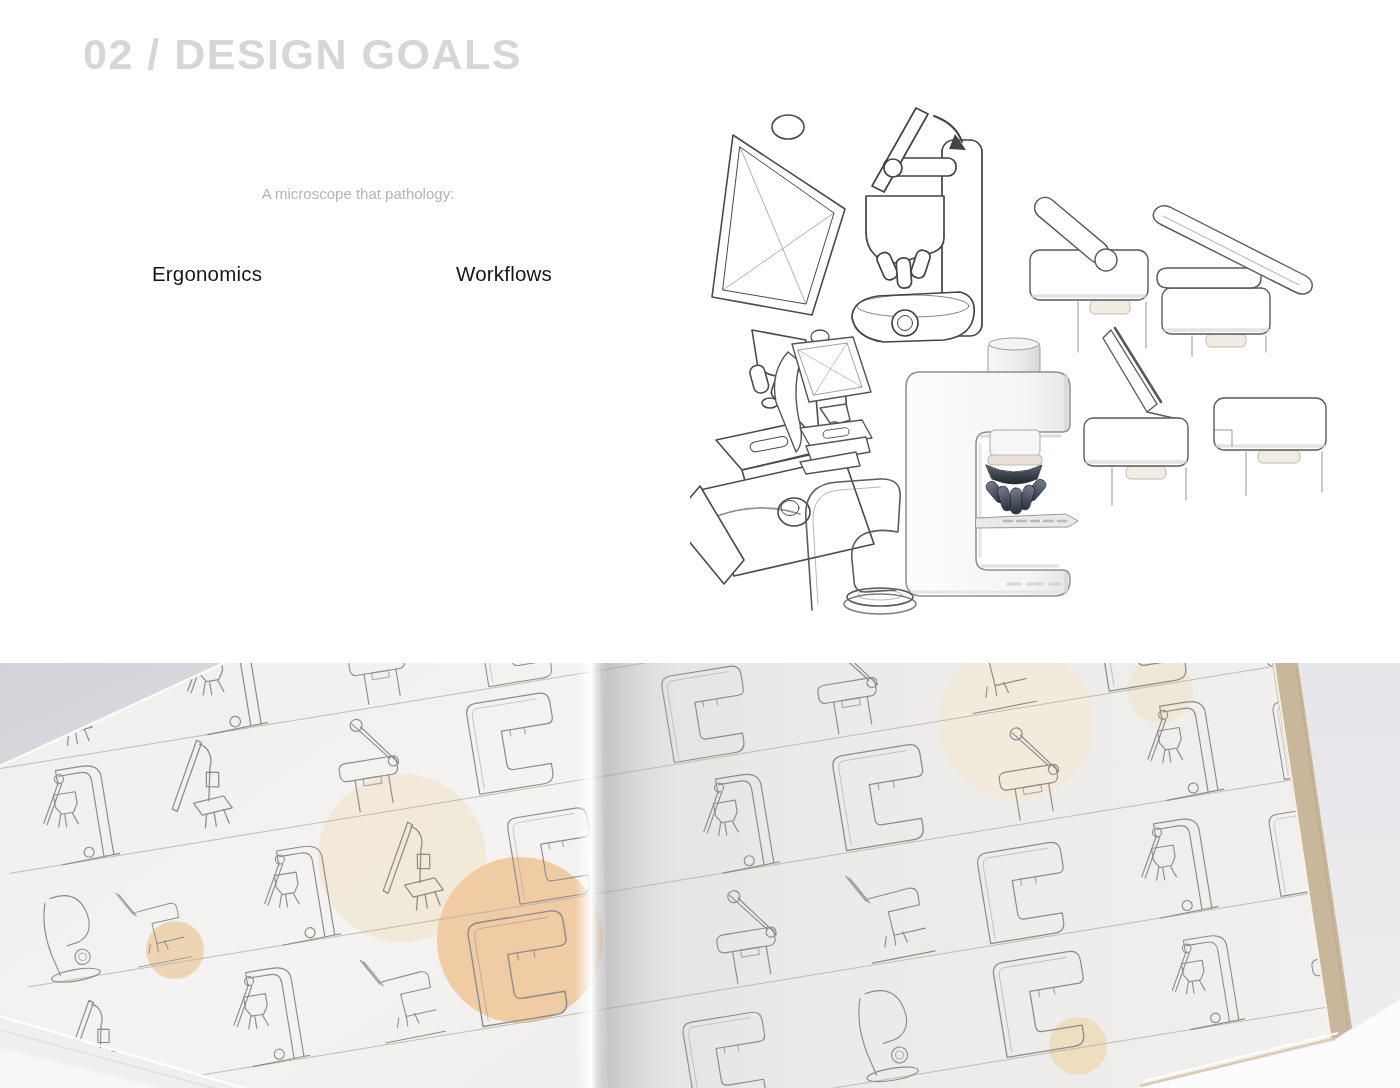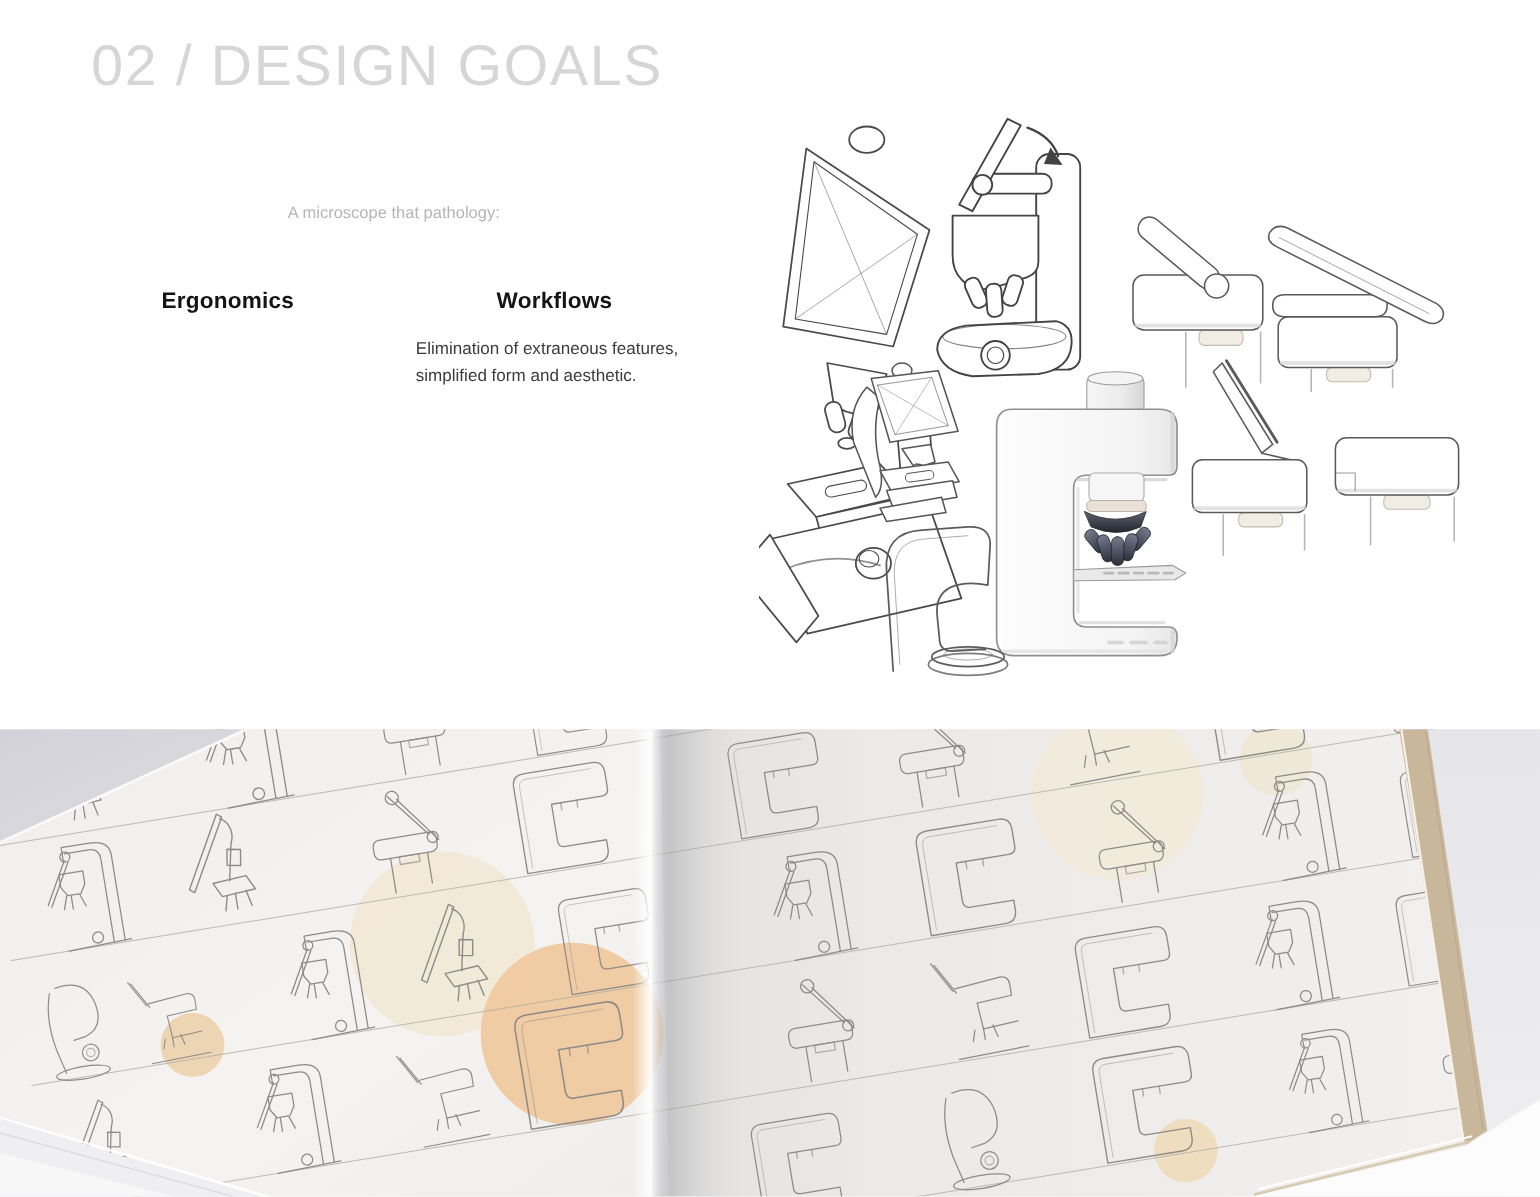--- a/index.html
+++ b/index.html
@@ -3,30 +3,30 @@
 <meta charset="utf-8">
 <style>
   html,body{margin:0;padding:0;background:#ffffff;}
   .canvas{
     position:relative;width:1400px;height:1088px;overflow:hidden;
     background:#ffffff;font-family:"Liberation Sans", sans-serif;
   }
   
   .top-section{position:absolute;left:0;top:0;width:1400px;height:663px;background:#ffffff;}
   .page-title{
-    position:absolute;left:83px;top:30px;font-size:52px;font-weight:400;
+    position:absolute;left:83px;top:30px;font-size:43px;font-weight:700;
     letter-spacing:1.5px;color:#d6d6d6;white-space:nowrap;
   }
   .subtitle{
     position:absolute;left:203px;top:185px;width:310px;text-align:center;
     font-size:15px;color:#b5b5b5;
   }
   .goal{position:absolute;}
   .goal h2{
-    margin:0 0 0 0;font-size:20.5px;font-weight:700;color:#141414;
+    margin:0 0 0 0;font-size:20.5px;font-weight:400;color:#141414;
     text-align:center;letter-spacing:.2px;
   }
   .goal p{
     margin:20px 0 0 0;font-size:15.5px;line-height:24px;color:#3b3b3b;font-weight:400;
   }
   .goal-ergonomics{left:88px;top:262px;width:238px;}
   .goal-simplicity{left:378px;top:262px;width:252px;}
   .goal-future{left:247px;top:450px;width:220px;}
   .concept-sketches{position:absolute;left:690px;top:90px;width:650px;height:530px;}
   
@@ -39,21 +39,20 @@
 
   <div class="top-section">
     <div class="page-title">02 / DESIGN GOALS</div>
     <div class="subtitle">A microscope that pathology:</div>
 
     <div class="goal goal-ergonomics">
       <h2>Ergonomics</h2>
     </div>
     <div class="goal goal-simplicity">
       <h2>Workflows</h2>
-      <p>Elimination of extraneous features, simplified form and aesthetic.</p>
     </div>
 
     <svg class="concept-sketches" viewBox="690 90 650 530" width="650" height="530">
       <defs>
         <linearGradient id="bodyGrad" x1="0" y1="0" x2="1" y2="0">
           <stop offset="0" stop-color="#fdfdfd"></stop>
             <stop offset="0.75" stop-color="#f4f4f4"></stop>
             <stop offset="1" stop-color="#e7e7e7"></stop>
         </linearGradient>
         <linearGradient id="cylGrad" x1="0" y1="0" x2="1" y2="0">

